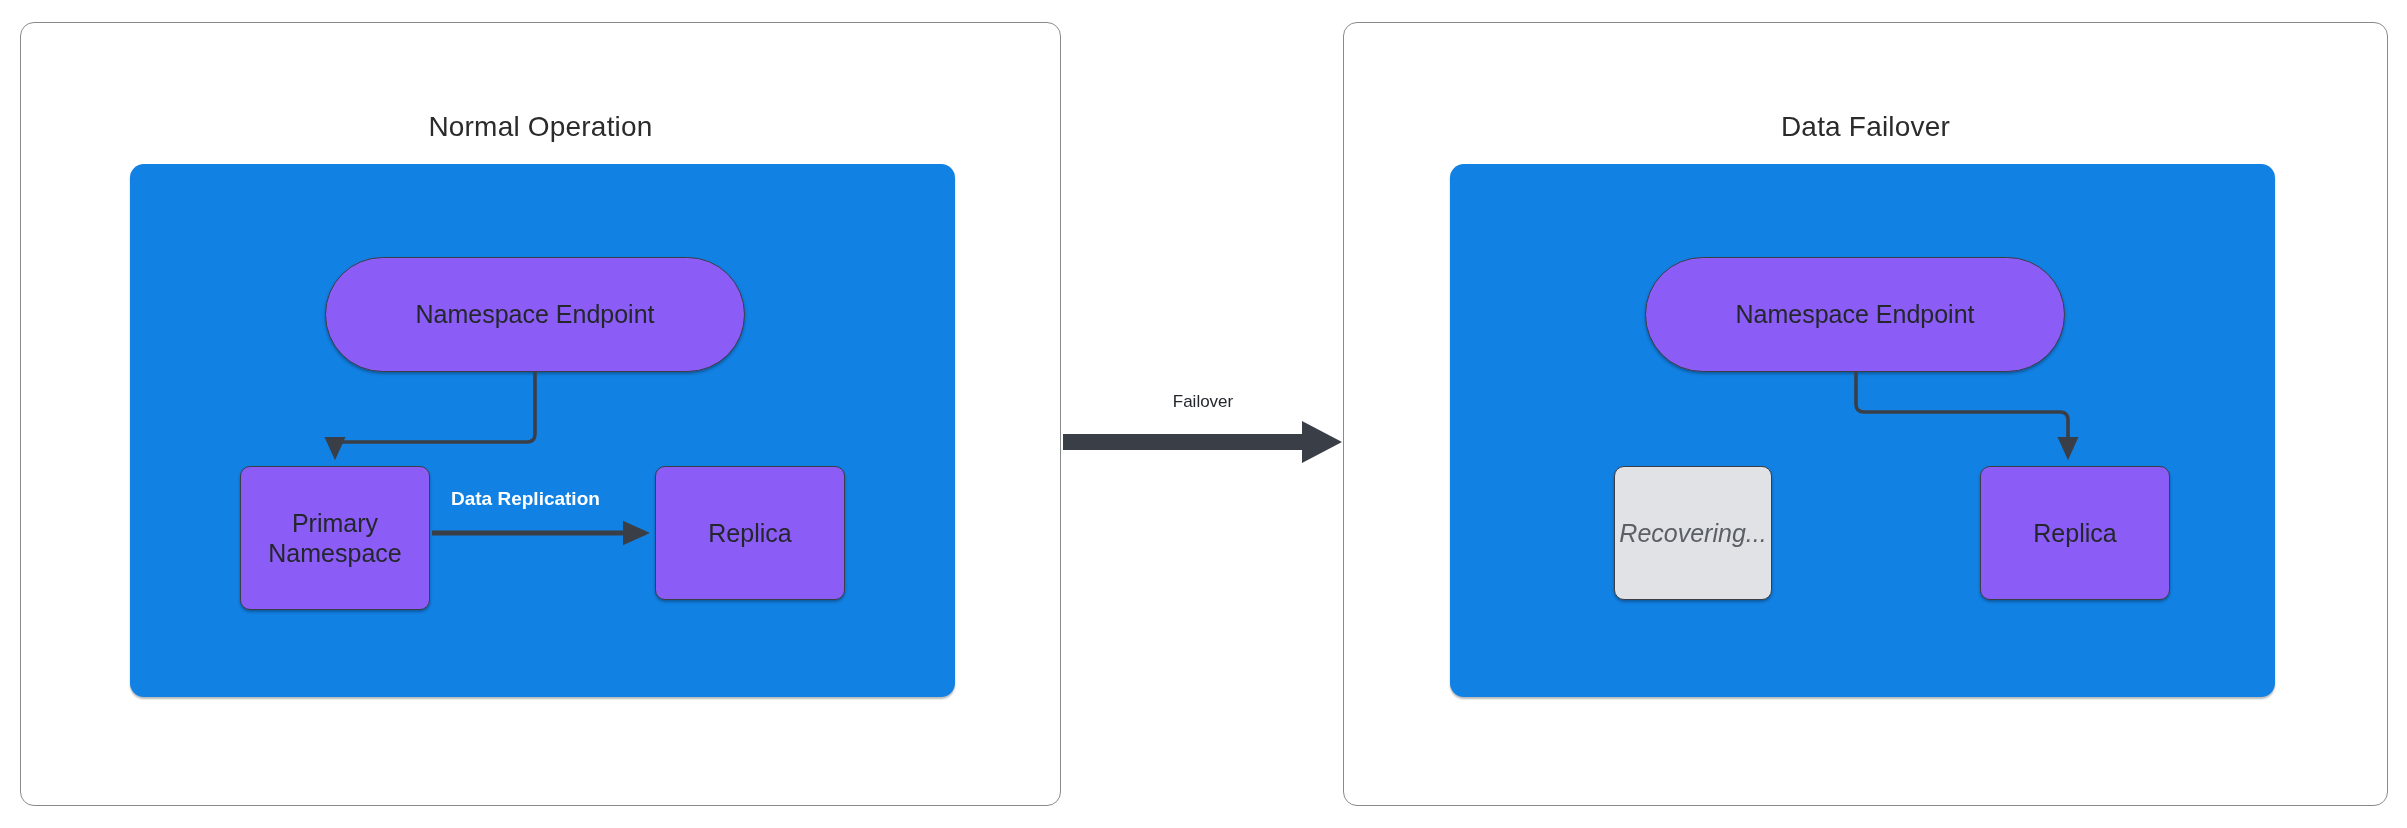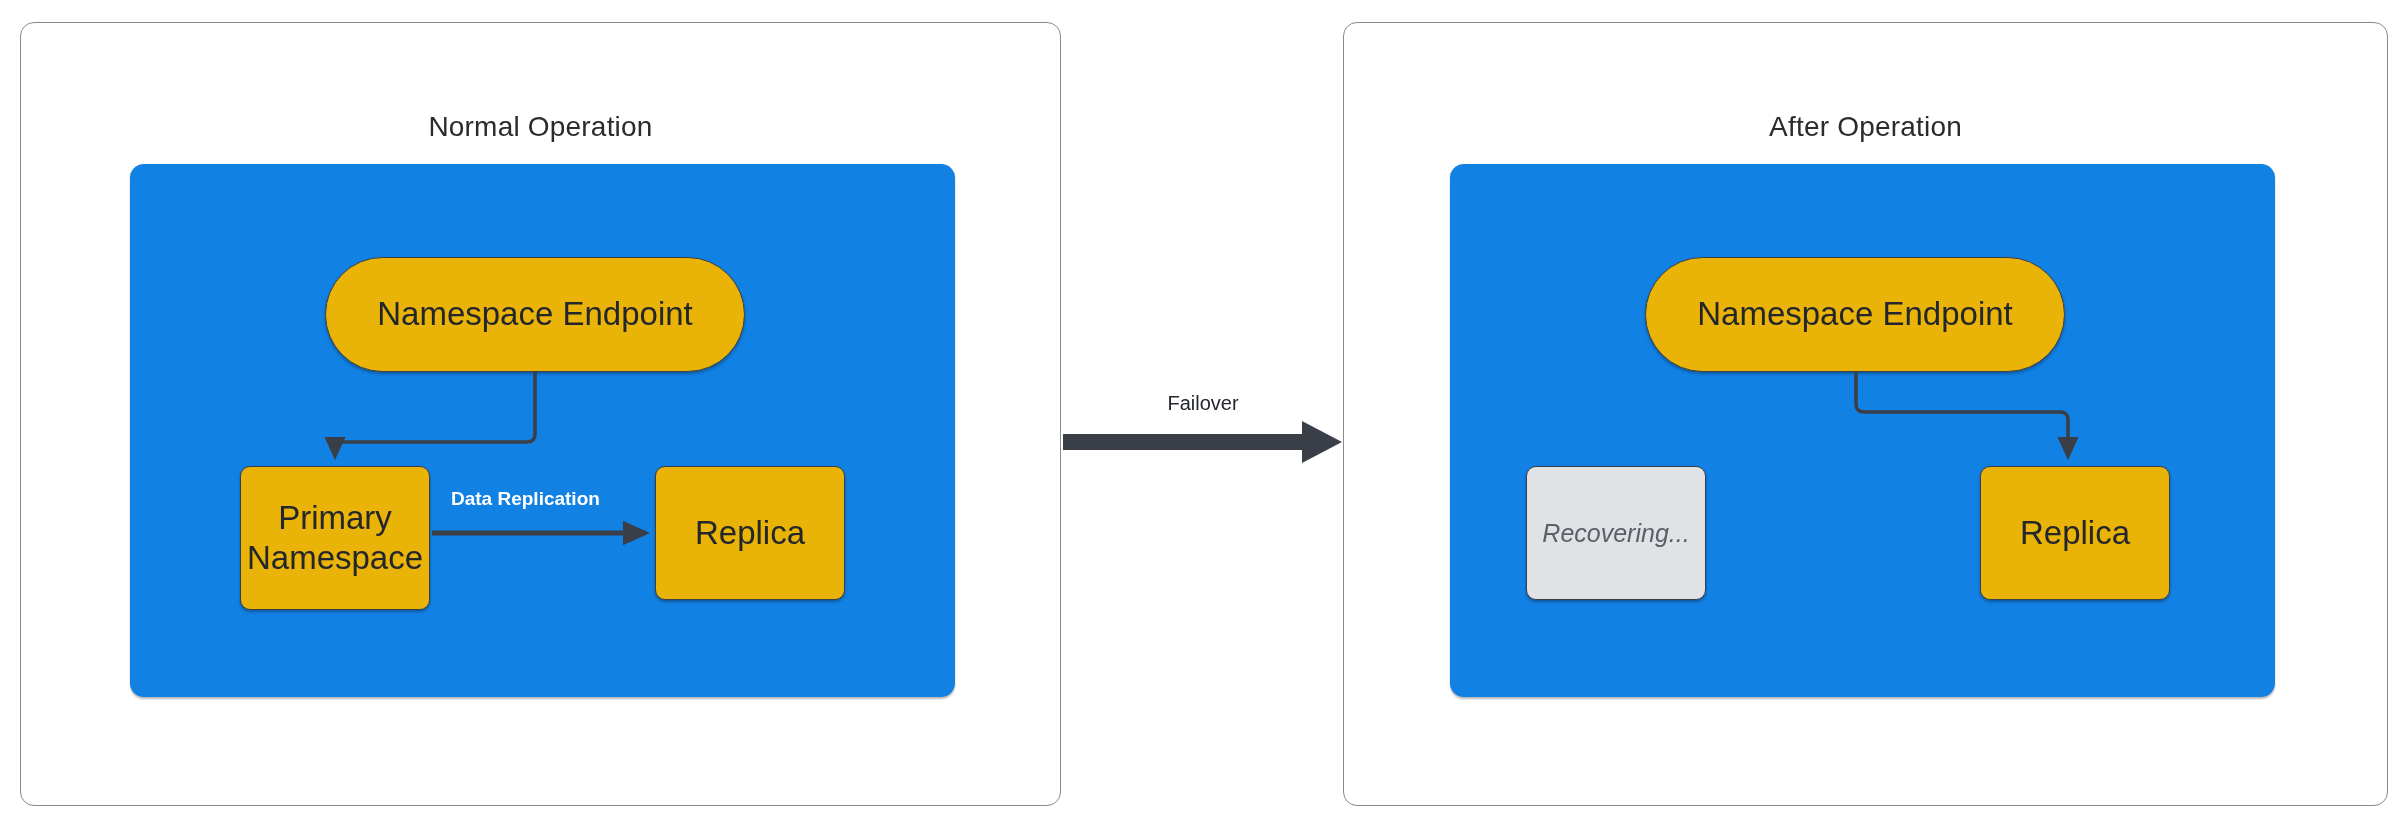--- a/index.html
+++ b/index.html
@@ -40,44 +40,44 @@
     background:#1281e4;
     border-radius:14px;
     box-shadow:0 2px 2px rgba(0,0,0,.28);
   }
   #cluster-left{left:130px;top:164px;width:825px;height:533px;}
   #cluster-right{left:1450px;top:164px;width:825px;height:533px;}
 
   
   .node{
     position:absolute;
-    background:#eab308;
+    background:#8b5cf6;
     border:1.8px solid #3a3f47;
     box-sizing:border-box;
     display:flex;
     align-items:center;
     justify-content:center;
     text-align:center;
     color:#23272c;
-    font-size:33px;
+    font-size:25px;
     line-height:1.22;
     box-shadow:0 2px 3px rgba(0,0,0,.30);
   }
   .pill{border-radius:60px;}
   .rect{border-radius:10px;}
   .node .lbl{white-space:pre-line;}
 
   #ep-left   {left:325px; top:257px; width:420px; height:115px;}
   #ep-right  {left:1645px;top:257px; width:420px; height:115px;}
   #primary-ns{left:240px; top:466px; width:190px; height:144px;}
   #replica-l {left:655px; top:466px; width:190px; height:134px;}
   #replica-r {left:1980px;top:466px; width:190px; height:134px;}
 
   #recovering{
-    left:1526px;top:466px;width:180px;height:134px;
+    left:1614px;top:466px;width:158px;height:134px;
     background:#e0e2e5;
     border:1.8px solid #3a3f47;
     border-radius:10px;
     color:#5b6068;
     font-style:italic;
     font-size:25px;
     justify-content:center;
   }
 
   
@@ -90,21 +90,21 @@
     font-weight:bold;
     color:#ffffff;
     white-space:nowrap;
   }
   #lbl-data-replication{left:451px;top:488px;}
 
   #lbl-failover{
     position:absolute;
     left:1063px;top:392px;width:280px;
     text-align:center;
-    font-size:20px;
+    font-size:17px;
     color:#23272c;
     white-space:nowrap;
   }
 </style>
 </head>
 <body>
 
 <div id="stage">
 
   <div class="panel" id="panel-left">
@@ -122,21 +122,21 @@
 Namespace</span>
   </div>
 
   <div class="node rect" id="replica-l">
     <span class="lbl">Replica</span>
   </div>
 
   <div class="edge-label" id="lbl-data-replication">Data Replication</div>
 
   <div class="panel" id="panel-right">
-    <div class="panel-title">After Operation</div>
+    <div class="panel-title">Data Failover</div>
   </div>
 
   <div class="cluster" id="cluster-right"></div>
 
   <div class="node pill" id="ep-right">
     <span class="lbl">Namespace Endpoint</span>
   </div>
 
   <div class="node rect" id="recovering">
     <span class="lbl">Recovering...</span>

